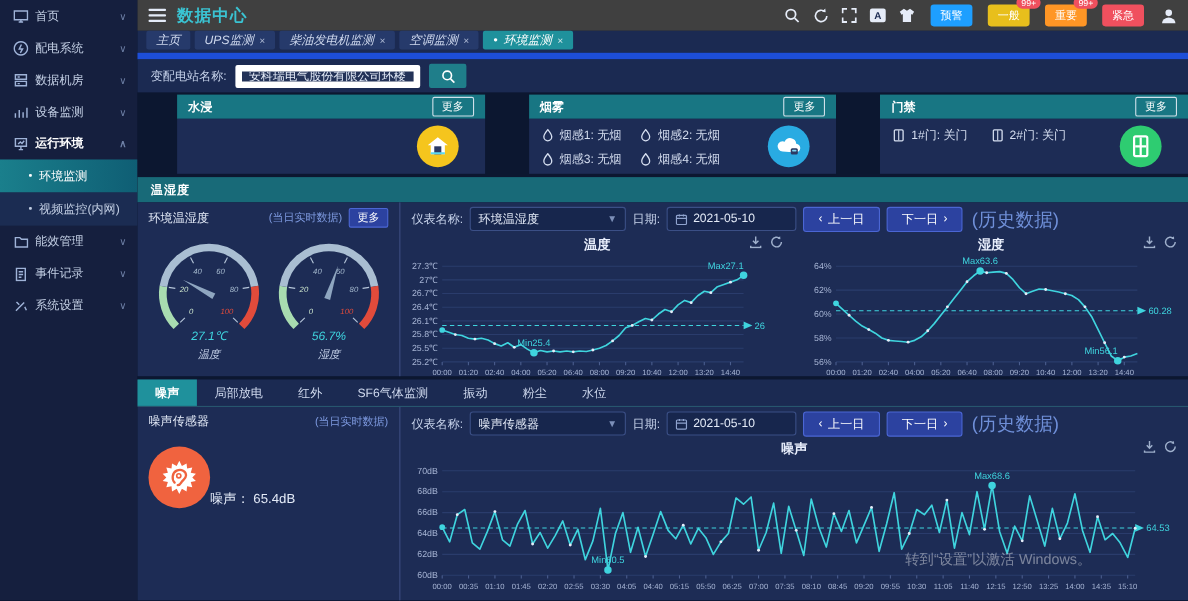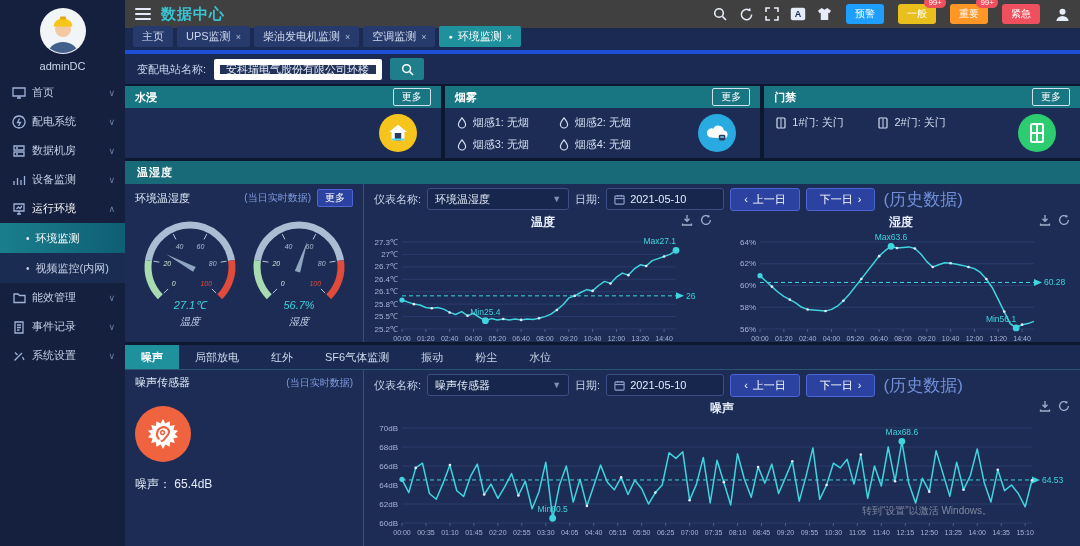--- a/index.html
+++ b/index.html
@@ -28,38 +28,38 @@
   .topbar { height:28px; background:#404040; display:flex; align-items:center; padding:12px 10px; flex:none; }
   .hamburger { width:16px; margin-right:10px; cursor:pointer; }
   .hamburger div { height:2px; background:#e4ebf8; margin:3px 0; border-radius:1px; }
   .apptitle { font-size:15px; font-weight:bold; color:#3ac3d2; letter-spacing:1px; }
   .topbar-right { margin-left:auto; display:flex; align-items:center; gap:10px; }
   .tb-icon { width:16px; height:16px; display:flex; align-items:center; justify-content:center; cursor:pointer; }
   .alarm-btn { position:relative; font-size:10px; color:#fff; border-radius:3px; padding:3px 9px; cursor:pointer; }
   .alarm-badge { position:absolute; top:-7px; right:-10px; background:#f0505e; color:#fff;
     font-size:8px; border-radius:8px; padding:1px 4px; }
 
-  .tabbar { height:26px; background:#1b2a52; display:flex; align-items:flex-end; padding:0 8px;
-    border-bottom:4px solid #1d4ed8; gap:4px; flex:none; }
+  .tabbar { height:26px; background:#1b2a52; display:flex; padding:0 8px;
+    border-bottom:6px solid #1d4ed8; gap:4px; flex:none;font-style:italic; }
   .tab { font-size:11px; background:#263a6b; color:#cfd9ee; padding:3px 9px; border-radius:2px;
     margin-bottom:3px; cursor:pointer; display:flex; align-items:center; gap:5px; white-space:nowrap; }
   .tab.active { background:#1f919c; color:#fff; }
   .tab .dot { font-size:7px; }
   .tab .x { font-size:9px; opacity:.8; }
 
   .searchrow { height:30px; background:#1b2a52; display:flex; align-items:center; padding:0 12px; gap:8px; flex:none; }
   .searchrow label { font-size:11px; color:#c6d2ea; }
   .search-input { width:168px; height:21px; background:rgba(255,255,255,.04); border:6px solid #ffffff;
     color:#e4ebf8; font-size:11px; padding:0 6px; border-radius:2px; font-family:"Liberation Sans",sans-serif; }
   .search-btn { width:34px; height:22px; background:#1f7e8a; border:none; border-radius:2px; cursor:pointer;
     display:flex; align-items:center; justify-content:center; }
 
   
   .cards { display:flex; gap:4px; margin-top:2px; flex:none; }
-  .card { flex:1; }
+  .card { flex:1;padding-left:36px; }
   .card-head { height:22px; background:#187683; display:flex; align-items:center; padding:0 10px; }
   .card-title { font-size:11px; font-weight:bold; color:#fff; }
   .card-more { margin-left:auto; font-size:10px; color:#fff; background:transparent;
     border:1px solid #cfe0ea; border-radius:2px; padding:1px 8px; cursor:pointer; }
   .card-body { position:relative; height:50px; background:#1d2c55; padding:7px 12px; }
   .card-items { display:grid; grid-template-columns:repeat(2, minmax(0,1fr)); row-gap:7px; width:70%; }
   .card-item { font-size:11px; color:#d5def0; display:flex; align-items:center; gap:6px; white-space:nowrap; }
   .bigicon { position:absolute; right:24px; top:50%; transform:translateY(-50%);
     width:38px; height:38px; border-radius:50%; display:flex; align-items:center; justify-content:center; }
 
@@ -100,49 +100,30 @@
     border-bottom:1px solid #27566e; }
   .ntab { font-size:11px; color:#cfd9ee; padding:0 16px; display:flex; align-items:center; cursor:pointer; }
   .ntab.active { background:#1f919c; color:#fff; font-weight:bold; }
   .noise-left { display:flex; flex-direction:column; align-items:center; }
   .noise-circle { width:56px; height:56px; border-radius:50%; background:#f0633f; margin-top:16px;
     display:flex; align-items:center; justify-content:center; }
   .noise-reading { margin-top:14px; font-size:12px; color:#e4ebf8; }
 
   .watermark { position:absolute; right:88px; bottom:28px; text-align:left; pointer-events:none; }
   .watermark .w1 { font-size:16px; color:rgba(255,255,255,.5); }
-  .watermark .w2 { font-size:10px; color:rgba(255,255,255,.42); }
+  .watermark .w2 { font-size:13px; color:rgba(255,255,255,.42); }
 
   svg text { font-family:"Liberation Sans",sans-serif; }
 </style>
 </head>
 <body>
 
 <div class="root">
 
   <div class="sidebar">
-    <div class="profile">
-      <div class="avatar">
-        <svg width="46" height="46" viewBox="0 0 46 46">
-          <defs>
-              <clipPath id="avclip">
-                <circle cx="23" cy="23" r="22"></circle>
-              </clipPath>
-            </defs>
-          <circle cx="23" cy="23" r="22" fill="#f2f5f8"></circle>
-          <g clip-path="url(#avclip)">
-            <path d="M8 46 a15 12 0 0 1 30 0 Z" fill="#41618b"></path>
-            <circle cx="23" cy="21" r="8" fill="#f3c9a2"></circle>
-            <path d="M13.5 18.5 a9.5 8 0 0 1 19 0 Z" fill="#f5c518"></path>
-            <rect x="20" y="8.5" width="6" height="3" rx="1" fill="#e8a612"></rect>
-          </g>
-        </svg>
-      </div>
-      <div class="profile-name">adminDC</div>
-    </div>
     <div id="menu">
         <div class="menu-item">
           <div class="mi-icon">
             <svg width="14" height="14" viewBox="0 0 14 14">
               <path d="M1 2 h12 v8 h-12 z M5 12 h4 M7 10 v2" fill="none" stroke="#9fb3d8" stroke-width="1.3"></path>
             </svg>
           </div>
           <div class="mi-label">首页</div>
           <div class="mi-ch">∨</div>
         </div>
@@ -166,21 +147,21 @@
         </div>
         <div class="menu-item">
           <div class="mi-icon">
             <svg width="14" height="14" viewBox="0 0 14 14">
               <path d="M2 12 V8 M5.5 12 V5 M9 12 V7 M12.5 12 V3" fill="none" stroke="#9fb3d8" stroke-width="1.3"></path>
             </svg>
           </div>
           <div class="mi-label">设备监测</div>
           <div class="mi-ch">∨</div>
         </div>
-        <div class="menu-item" style="color: rgb(255, 255, 255);">
+        <div class="menu-item" style="color: rgb(255, 255, 255); font-weight: bold;">
           <div class="mi-icon">
             <svg width="14" height="14" viewBox="0 0 14 14">
               <path d="M2 2 h10 v7 h-10 z M5 12 h4 M7 9 v3 M4.5 7 L6.5 5 L8 6.5 L10 4" fill="none" stroke="#9fb3d8" stroke-width="1.3"></path>
             </svg>
           </div>
           <div class="mi-label">运行环境</div>
           <div class="mi-ch">∧</div>
         </div>
         <div class="submenu">
           <div class="submenu-item active">
@@ -650,21 +631,21 @@
           <div class="ntab">振动</div>
           <div class="ntab">粉尘</div>
           <div class="ntab">水位</div>
         </div>
       <div class="sec-body" style="height:176px;">
         <div class="panel-left noise-left" style="align-items:stretch;">
           <div class="plhead">
             <span class="pltitle">噪声传感器</span>
             <span class="realtime">(当日实时数据)</span>
           </div>
-          <div style="display:flex;flex-direction:column;align-items:flex-start;">
+          <div style="display:flex;flex-direction:row;align-items:flex-end;">
             <div class="noise-circle">
               <svg width="34" height="34" viewBox="0 0 36 36">
                 <path d="M18 2 L20.5 7 L25 4.5 L25.5 9.5 L30.5 8.5 L29 13.5 L34 14.5 L30.5 18 L34 21.5 L29 22.5 L30.5 27.5 L25.5 26.5 L25 31.5 L20.5 29 L18 34 L15.5 29 L11 31.5 L10.5 26.5 L5.5 27.5 L7 22.5 L2 21.5 L5.5 18 L2 14.5 L7 13.5 L5.5 8.5 L10.5 9.5 L11 4.5 L15.5 7 Z" fill="#fff"></path>
                 <path d="M13.5 23 C10.5 20 11 13.5 15.5 11.5 C20 9.5 24.5 12 24.5 16 C24.5 19 22 20 20.5 22 C19.5 23.3 19 25.5 16.5 25.5" fill="none" stroke="#f0633f" stroke-width="2.2" stroke-linecap="round"></path>
                 <circle cx="17.5" cy="16.5" r="2" fill="none" stroke="#f0633f" stroke-width="1.6"></circle>
               </svg>
             </div>
             <div class="noise-reading">噪声： 65.4dB</div>
           </div>
         </div>

